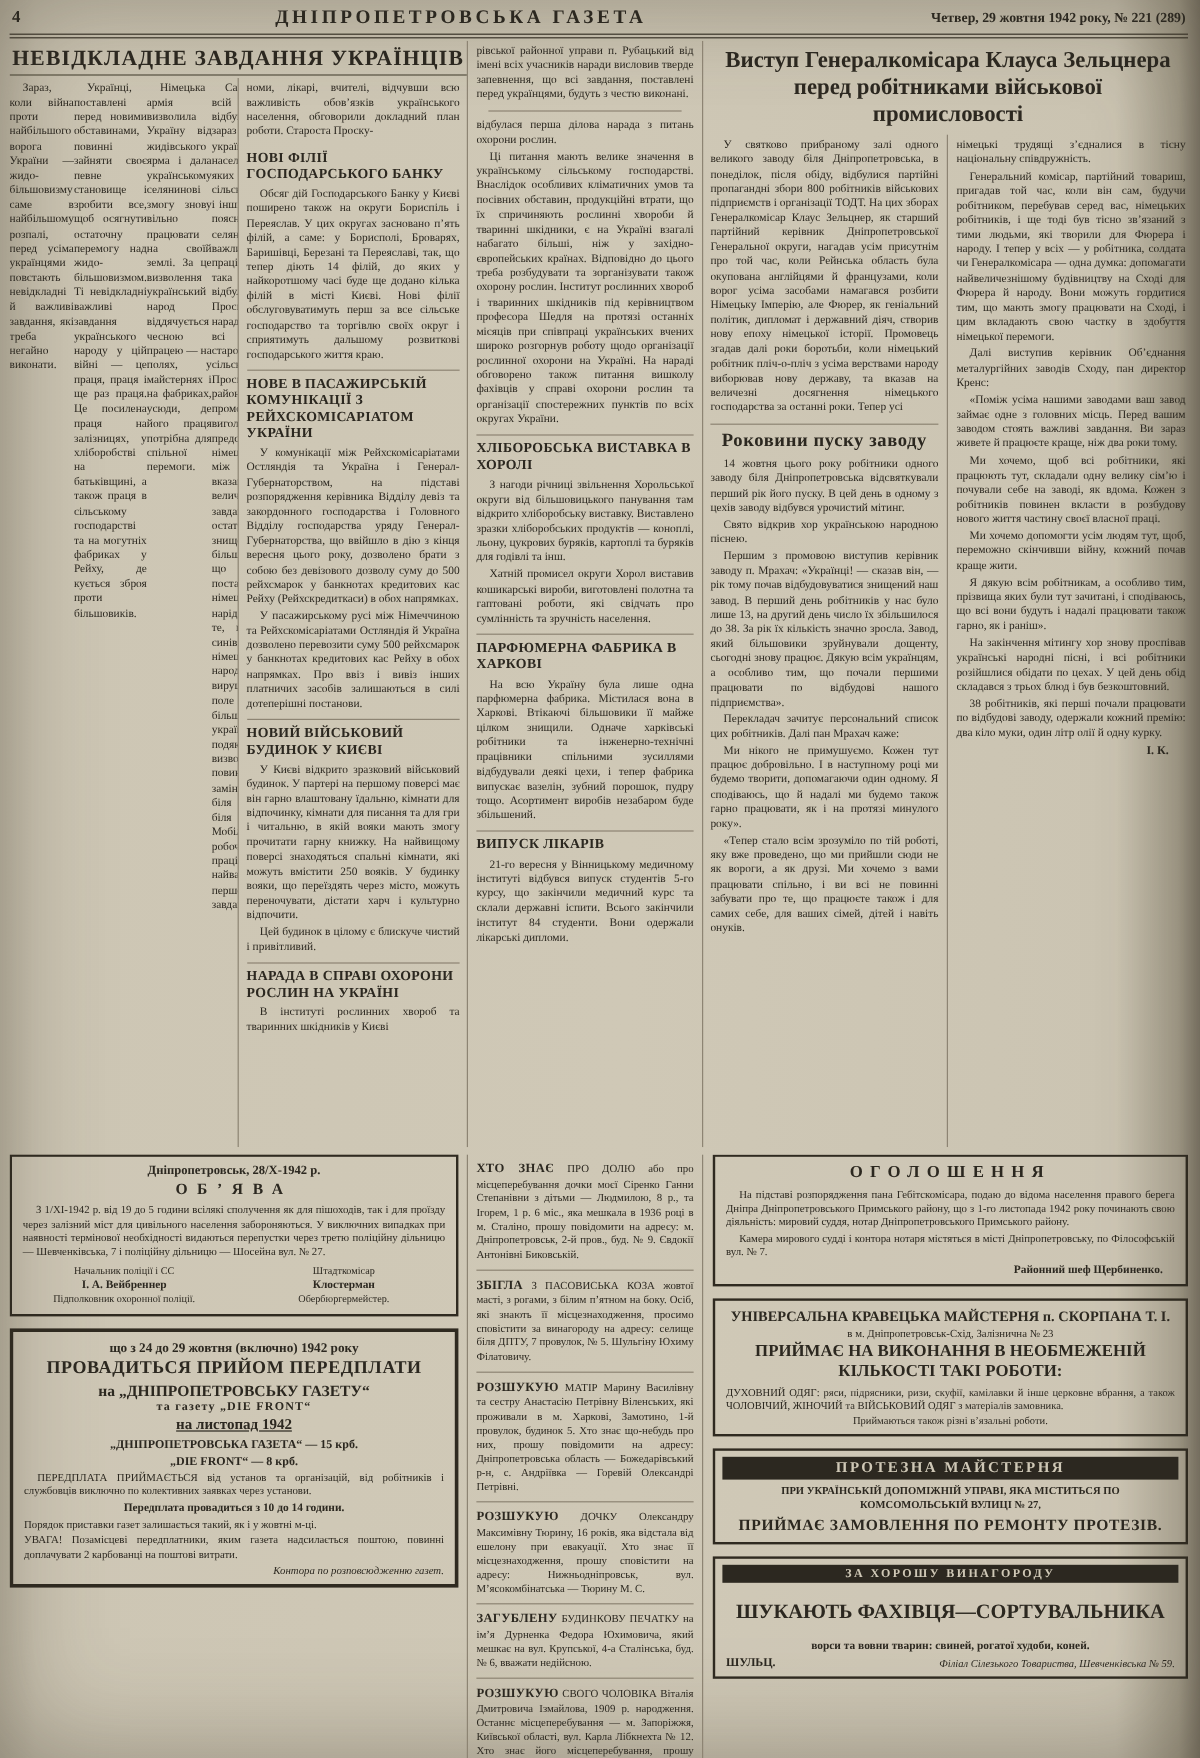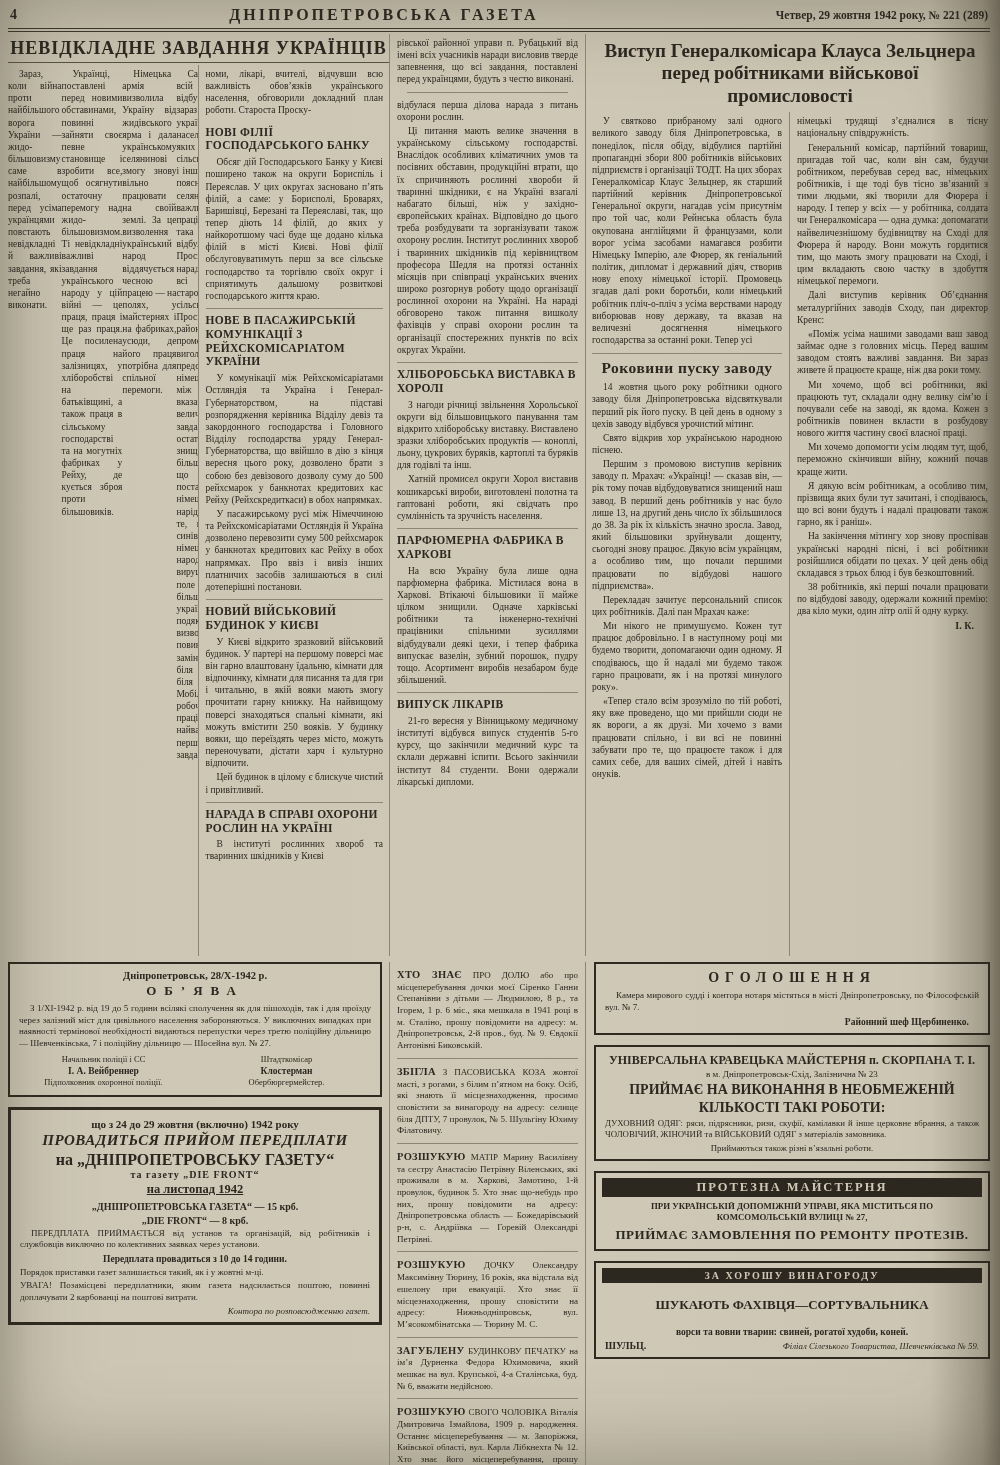--- a/index.html
+++ b/index.html
@@ -52,22 +52,22 @@
   .box { border:2px solid #2f2a20; padding:6px 9px; margin-bottom:10px; background:rgba(210,203,188,.25); }
   .box.heavy { border-width:3px; }
   .obj-date { text-align:center; font-weight:bold; font-size:10.5px; }
   .obj-title { text-align:center; font-weight:bold; font-size:13px; letter-spacing:8px; margin:2px 0 4px; }
   .sig-row { display:flex; justify-content:space-between; margin-top:5px; font-size:8.5px; }
   .sig-col { width:48%; text-align:center; line-height:1.3; }
   .sig-col b { font-size:9.5px; }
   
   .s1 { font-size:16px; font-weight:bold; text-align:center; letter-spacing:.5px; }
   .s2 { font-size:11px; font-weight:bold; text-align:center; margin:2px 0; }
-  .s3 { font-size:15px; font-weight:bold; text-align:center; letter-spacing:.5px;font-style:italic; }
-  .s4 { font-size:16px; font-weight:bold; text-align:center; margin-top:2px; }
+  .s3 { font-size:15px; font-weight:bold; text-align:center; letter-spacing:.5px; }
+  .s4 { font-size:13px; font-weight:bold; text-align:center; margin-top:2px; }
   .s5 { font-size:10px; font-weight:bold; text-align:center; letter-spacing:1px; }
   .s6 { font-size:12.5px; font-weight:bold; text-align:center; text-decoration:underline; margin:2px 0 3px; }
   .sprice { font-size:10px; font-weight:bold; text-align:center; line-height:1.4; }
   .s7 { font-size:9.5px; font-weight:bold; text-align:center; margin:3px 0; }
   .s8 { font-size:9px; font-style:italic; text-align:right; margin-top:3px; }
   
   .classified { padding:6px 0; font-size:9px; line-height:1.3; text-align:justify; }
   .classified + .classified { border-top:1px solid #8d8473; }
   .clead { font-weight:bold; font-size:10.5px; letter-spacing:.3px; }
   
@@ -76,21 +76,21 @@
   .tailor-title { text-align:center; font-weight:bold; font-size:12px; line-height:1.25; }
   .tailor-addr { text-align:center; font-size:9px; margin:1px 0 2px; }
   .tailor-accepts { text-align:center; font-weight:bold; font-size:14px; line-height:1.25; margin-bottom:2px; }
   .tailor-body { font-size:8.8px; text-align:justify; line-height:1.3; }
   .tailor-foot { font-size:8.8px; text-align:center; margin-top:2px; }
   .black-bar { background:#2c2820; color:#cfc8b6; text-align:center; font-weight:bold; letter-spacing:2px; padding:2px 4px; margin:-1px -3px 4px; }
   .bar-lg { font-size:12.5px; }
   .bar-sm { font-size:10px; }
   .pros-sub { text-align:center; font-size:8.8px; font-weight:bold; line-height:1.3; }
   .pros-big { text-align:center; font-size:13px; font-weight:bold; letter-spacing:.5px; margin-top:3px; }
-  .sort-big { text-align:center; font-size:13px; font-weight:bold; margin:14px 0; }
+  .sort-big { text-align:center; font-size:17px; font-weight:bold; margin:14px 0; }
   .sort-body { text-align:center; font-size:9.5px; font-weight:bold; }
   .sort-row { display:flex; justify-content:space-between; align-items:flex-end; margin-top:3px; font-size:8.8px; }
   .sort-name { font-weight:bold; font-size:10px; }
   .sort-addr { font-style:italic; text-align:right; }
 </style>
 </head>
 <body>
 
 <div class="page">
 
@@ -227,21 +227,21 @@
         <p class="bp small">ПЕРЕДПЛАТА ПРИЙМАЄТЬСЯ від установ та організацій, від робітників і службовців виключно по колективних заявках через установи.</p>
         <div class="s7">Передплата провадиться з 10 до 14 години.</div>
         <p class="bp small noind">Порядок приставки газет залишається такий, як і у жовтні м-ці.</p>
         <p class="bp small noind">УВАГА! Позамісцеві передплатники, яким газета надсилається поштою, повинні доплачувати 2 карбованці на поштові витрати.</p>
         <div class="s8">Контора по розповсюдженню газет.</div>
       </div>
     </div>
 
     <div class="bmid">
       <div class="classified">
-        <span class="clead">ХТО ЗНАЄ</span><span> ПРО ДОЛЮ або про місцеперебування дочки моєї Сіренко Ганни Степанівни з дітьми — Людмилою, 8 р., та Ігорем, 1 р. 6 міс., яка мешкала в 1941 році в м. Сталіно, прошу повідомити на адресу: м. Дніпропетровськ, 2-й пров., буд. № 9. Євдокії Антонівні Биковській.</span>
+        <span class="clead">ХТО ЗНАЄ</span><span> ПРО ДОЛЮ або про місцеперебування дочки моєї Сіренко Ганни Степанівни з дітьми — Людмилою, 8 р., та Ігорем, 1 р. 6 міс., яка мешкала в 1936 році в м. Сталіно, прошу повідомити на адресу: м. Дніпропетровськ, 2-й пров., буд. № 9. Євдокії Антонівні Биковській.</span>
       </div>
       <div class="classified">
         <span class="clead">ЗБІГЛА</span><span> З ПАСОВИСЬКА КОЗА жовтої масті, з рогами, з білим п’ятном на боку. Осіб, які знають її місцезнаходження, просимо сповістити за винагороду на адресу: селище біля ДПТУ, 7 провулок, № 5. Шульгіну Юхиму Філатовичу.</span>
       </div>
       <div class="classified">
         <span class="clead">РОЗШУКУЮ</span><span> МАТІР Марину Василівну та сестру Анастасію Петрівну Віленських, які проживали в м. Харкові, Замотино, 1-й провулок, будинок 5. Хто знає що-небудь про них, прошу повідомити на адресу: Дніпропетровська область — Божедарівський р-н, с. Андріївка — Горевій Олександрі Петрівні.</span>
       </div>
       <div class="classified">
         <span class="clead">РОЗШУКУЮ</span><span> ДОЧКУ Олександру Максимівну Тюрину, 16 років, яка відстала від ешелону при евакуації. Хто знає її місцезнаходження, прошу сповістити на адресу: Нижньодніпровськ, вул. М’ясокомбінатська — Тюрину М. С.</span>
       </div>
@@ -249,20 +249,21 @@
         <span class="clead">ЗАГУБЛЕНУ</span><span> БУДИНКОВУ ПЕЧАТКУ на ім’я Дурненка Федора Юхимовича, який мешкає на вул. Крупської, 4-а Сталінська, буд. № 6, вважати недійсною.</span>
       </div>
       <div class="classified">
         <span class="clead">РОЗШУКУЮ</span><span> СВОГО ЧОЛОВІКА Віталія Дмитровича Ізмайлова, 1909 р. народження. Останнє місцеперебування — м. Запоріжжя, Київської області, вул. Карла Лібкнехта № 12. Хто знає його місцеперебування, прошу повідомити на адресу: м. Дніпропетровськ-Схід, Амур-Чорнозем, вул. Манкевича № 42, Кусно Ганні Карпівні.</span>
       </div>
     </div>
 
     <div class="bright">
       <div class="box">
         <div class="ogol-title">ОГОЛОШЕННЯ</div>
+        <p class="bp small">На підставі розпорядження пана Гебітскомісара, подаю до відома населення правого берега Дніпра Дніпропетровського Примського району, що з 1-го листопада 1942 року починають свою діяльність: мировий суддя, нотар Дніпропетровського Примського району.</p>
         <p class="bp small">Камера мирового судді і контора нотаря містяться в місті Дніпропетровську, по Філософській вул. № 7.</p>
         <div class="ogol-sig">Районний шеф Щербиненко.</div>
       </div>
 
       <div class="box">
         <div class="tailor-title">УНІВЕРСАЛЬНА КРАВЕЦЬКА МАЙСТЕРНЯ п. СКОРПАНА Т. І.</div>
         <div class="tailor-addr">в м. Дніпропетровськ-Схід, Залізнична № 23</div>
         <div class="tailor-accepts">ПРИЙМАЄ НА ВИКОНАННЯ В НЕОБМЕЖЕНІЙ КІЛЬКОСТІ ТАКІ РОБОТИ:</div>
         <p class="tailor-body">ДУХОВНИЙ ОДЯГ: ряси, підрясники, ризи, скуфії, камілавки й інше церковне вбрання, а також ЧОЛОВІЧИЙ, ЖІНОЧИЙ та ВІЙСЬКОВИЙ ОДЯГ з матеріалів замовника.</p>
         <div class="tailor-foot">Приймаються також різні в’язальні роботи.</div>

